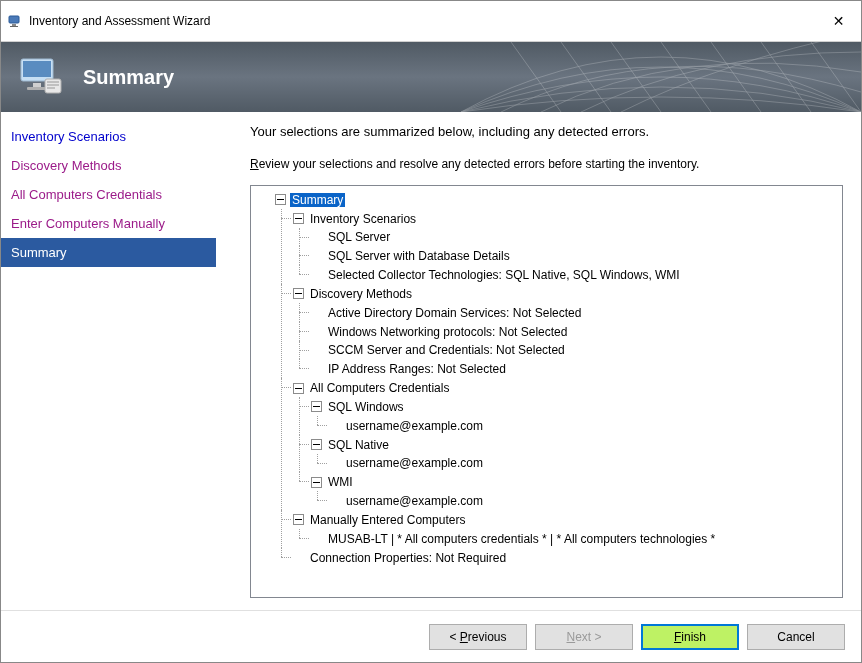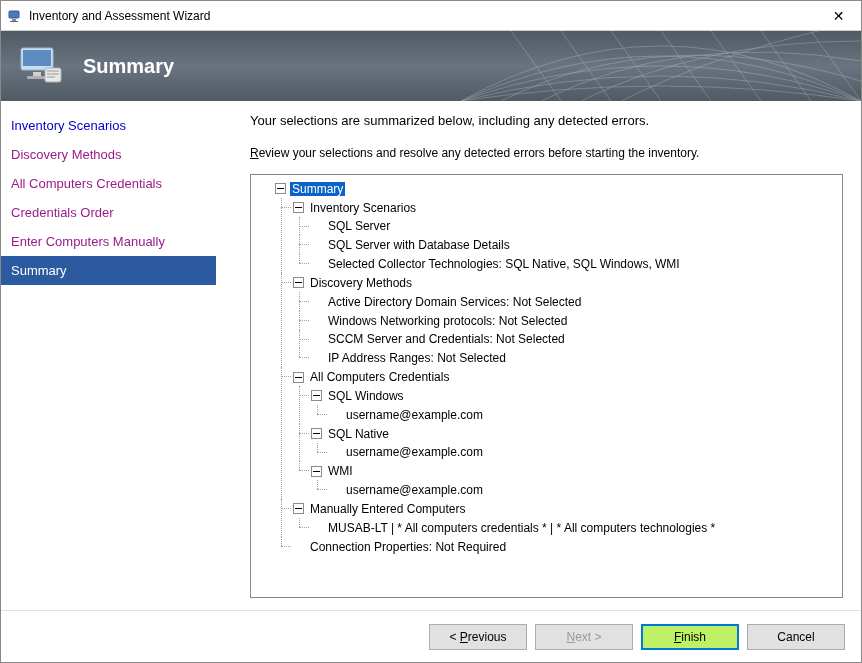--- a/index.html
+++ b/index.html
@@ -1,20 +1,20 @@
 <!DOCTYPE html>
 <html><head>
   <meta charset="utf-8">
   <style>
     * { box-sizing: border-box; }
     html, body { margin: 0; padding: 0; font-family: "Segoe UI", Tahoma, sans-serif; font-size: 12px; color: #000; }
     body { width: 862px; height: 663px; background: #fff; border: 1px solid #888; display: flex; flex-direction: column; }
 
     
-    .titlebar { height: 30px; display: flex; align-items: center; padding: 0 0 0 6px; border-bottom: 1px solid #d0d0d0; background: #fff; }
+    .titlebar { height: 41px; display: flex; align-items: center; padding: 0 0 0 6px; border-bottom: 1px solid #d0d0d0; background: #fff; }
     .title-icon { width: 16px; height: 16px; display: inline-flex; align-items: center; justify-content: center; margin-right: 6px; }
     .title-text { flex: 1; font-size: 12px; }
     .close-btn { width: 45px; height: 29px; display: flex; align-items: center; justify-content: center; background: #fff; }
     .close-x { font-size: 14px; font-family: Arial, sans-serif; }
 
     
     .banner { height: 70px; background: linear-gradient(to bottom, #505a64 0%, #6a7480 50%, #505a64 100%); position: relative; display: flex; align-items: center; padding-left: 16px; overflow: hidden; }
     .banner-icon { width: 48px; height: 48px; margin-right: 18px; display:flex; align-items:center; justify-content:center; }
     .banner-title { color: #fff; font-size: 20px; font-weight: 600; }
     .banner-mesh { position: absolute; right: 0; top: 0; bottom: 0; width: 400px; opacity: 0.5; }
@@ -110,21 +110,20 @@
       </g>
     </svg>
   </div>
 </div>
 
 <div class="body">
   <div class="sidebar">
     <div class="side-item">Inventory Scenarios</div>
     <div class="side-item visited">Discovery Methods</div>
     <div class="side-item visited">All Computers Credentials</div>
-    <div class="side-item visited">Credentials Order</div>
     <div class="side-item visited">Enter Computers Manually</div>
     <div class="side-item active">Summary</div>
   </div>
 
   <div class="content">
     <div class="content-heading">Your selections are summarized below, including any detected errors.</div>
     <div class="content-sub">
       <span class="ul">R</span><span>eview your selections and resolve any detected errors before starting the inventory.</span>
     </div>
 

